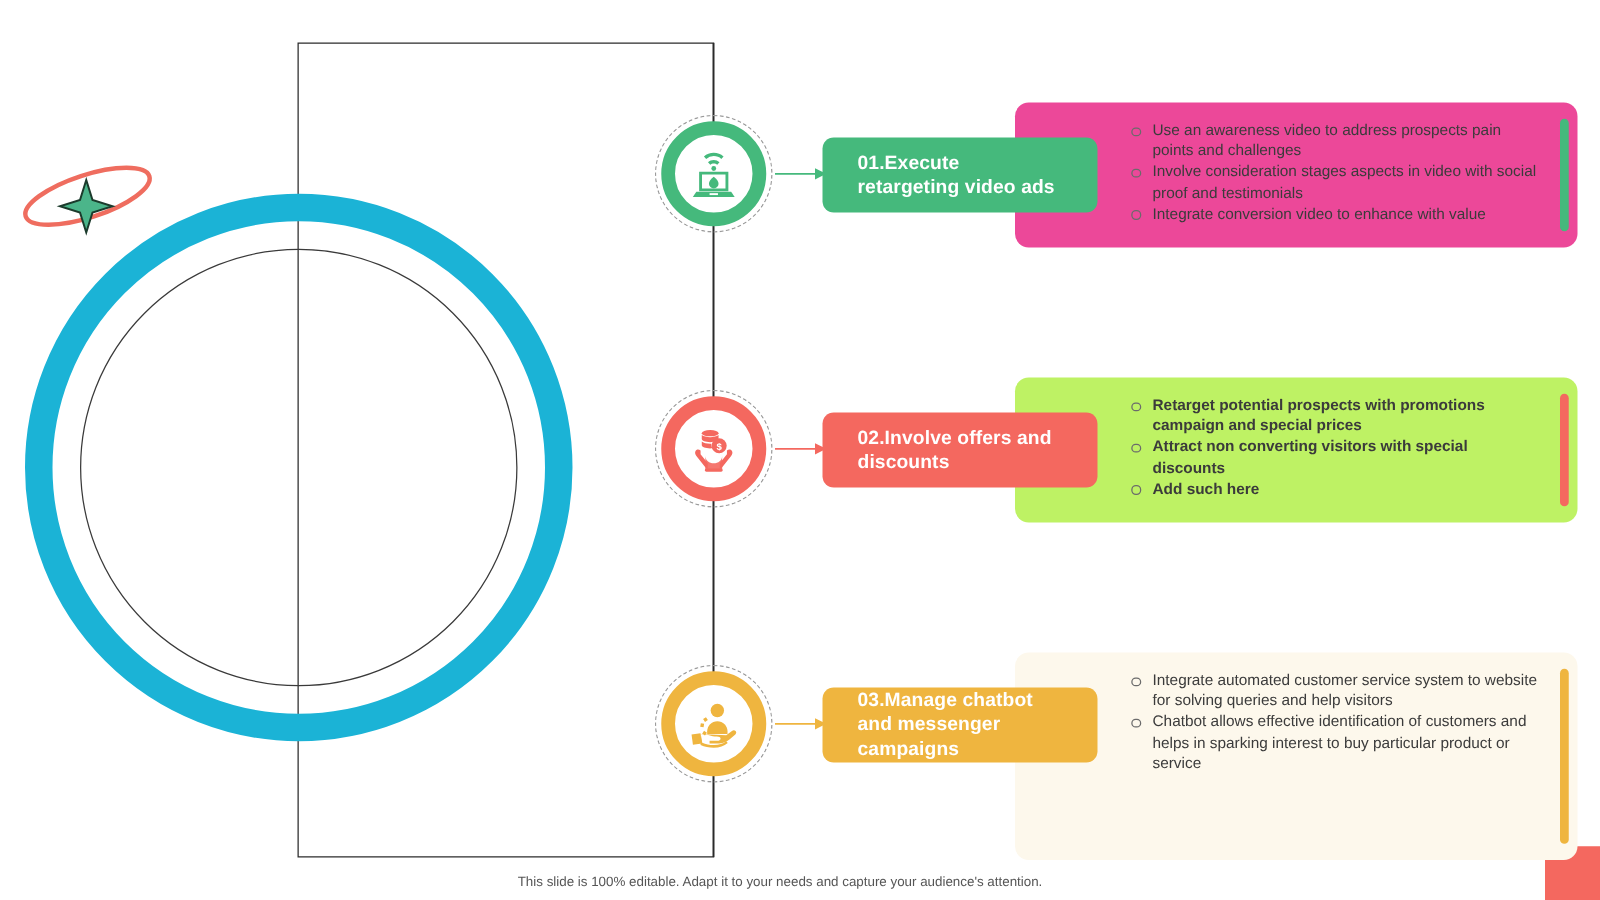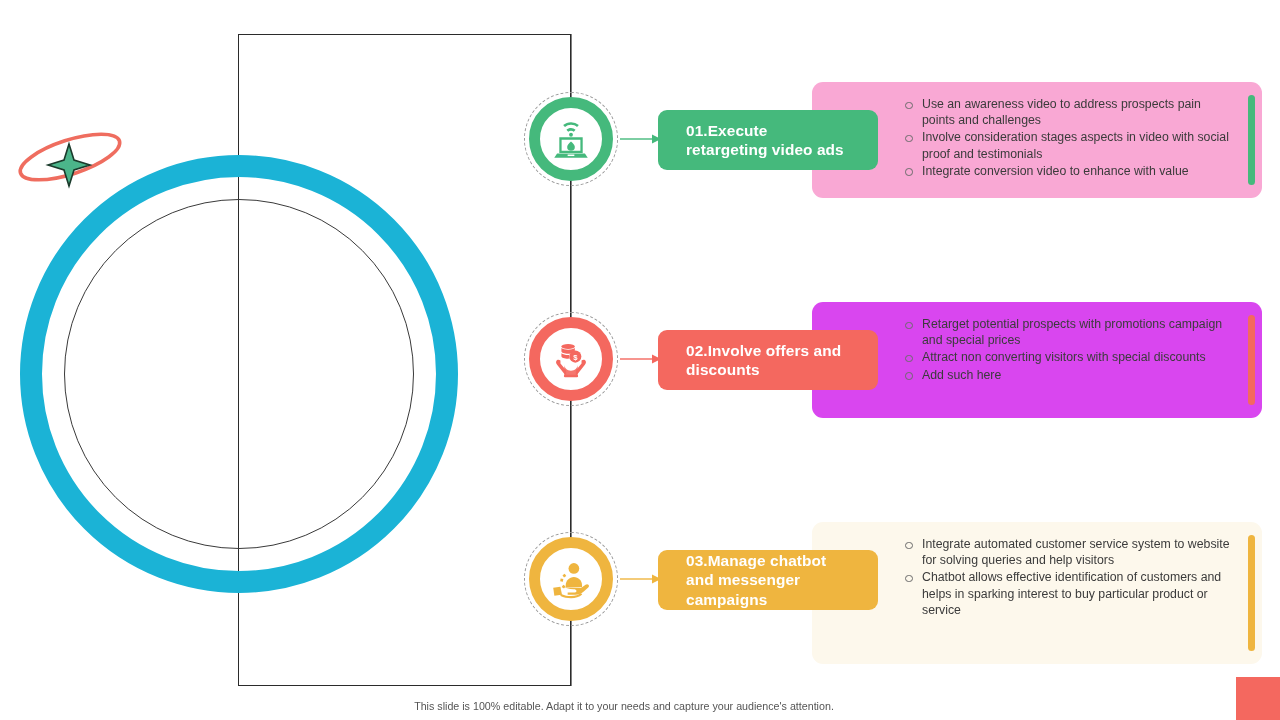--- a/index.html
+++ b/index.html
@@ -123,21 +123,21 @@
   }
 
   
   .panel {
     position: absolute;
     left: 812px; top: 4px;
     width: 450px; height: 116px;
     border-radius: 11px;
     z-index: 2;
   }
-  .panel.tall { height: 142px; }
+  .panel.tall { height: 166px; }
   .panel .accent {
     position: absolute;
     right: 7px; top: 13px; bottom: 13px;
     width: 7px;
     border-radius: 4px;
   }
   .panel ul {
     position: absolute;
     left: 92px; top: 14px;
     width: 328px;
@@ -192,21 +192,21 @@
       <ellipse cx="58" cy="33" rx="52" ry="17" fill="none" stroke="#ef6d5f" stroke-width="3.6" transform="rotate(-18 58 33)"></ellipse>
       <path d="M57 20 L62 36 L78 41 L62 46 L57 62 L52 46 L36 41 L52 36 Z" fill="#4bb58a" stroke="#1b3b2c" stroke-width="1.6"></path>
     </svg>
   </div>
 
   <div class="cyan-ring"></div>
   <div class="inner-ring"></div>
 
 
   <div class="row row-1">
-    <div class="panel" style="background:#f9a8d4;">
+    <div class="panel" style="background:#ec4899;">
       <div class="accent" style="background:#45b97c;"></div>
       <ul>
         <li>Use an awareness video to address prospects pain points and challenges</li>
         <li>Involve consideration stages aspects in video with social proof and testimonials</li>
         <li>Integrate conversion video to enhance with value</li>
       </ul>
     </div>
 
     <div class="badge">
       <div class="dashed"></div>
@@ -228,21 +228,21 @@
       <line x1="0" y1="9" x2="32" y2="9" stroke="#45b97c" stroke-width="1.4"></line>
       <path d="M32 4.5 L41 9 L32 13.5 Z" fill="#45b97c"></path>
     </svg>
 
     <div class="pill" style="background:#45b97c;">
       <span class="pill-text">01.Execute retargeting video ads</span>
     </div>
   </div>
 
   <div class="row row-2">
-    <div class="panel" style="background:#d946ef;">
+    <div class="panel" style="background:#bef264;font-weight:bold;">
       <div class="accent" style="background:#f4685f;"></div>
       <ul>
         <li>Retarget potential prospects with promotions campaign and special prices</li>
         <li>Attract non converting visitors with special discounts</li>
         <li>Add such here</li>
       </ul>
     </div>
 
     <div class="badge">
       <div class="dashed"></div>

